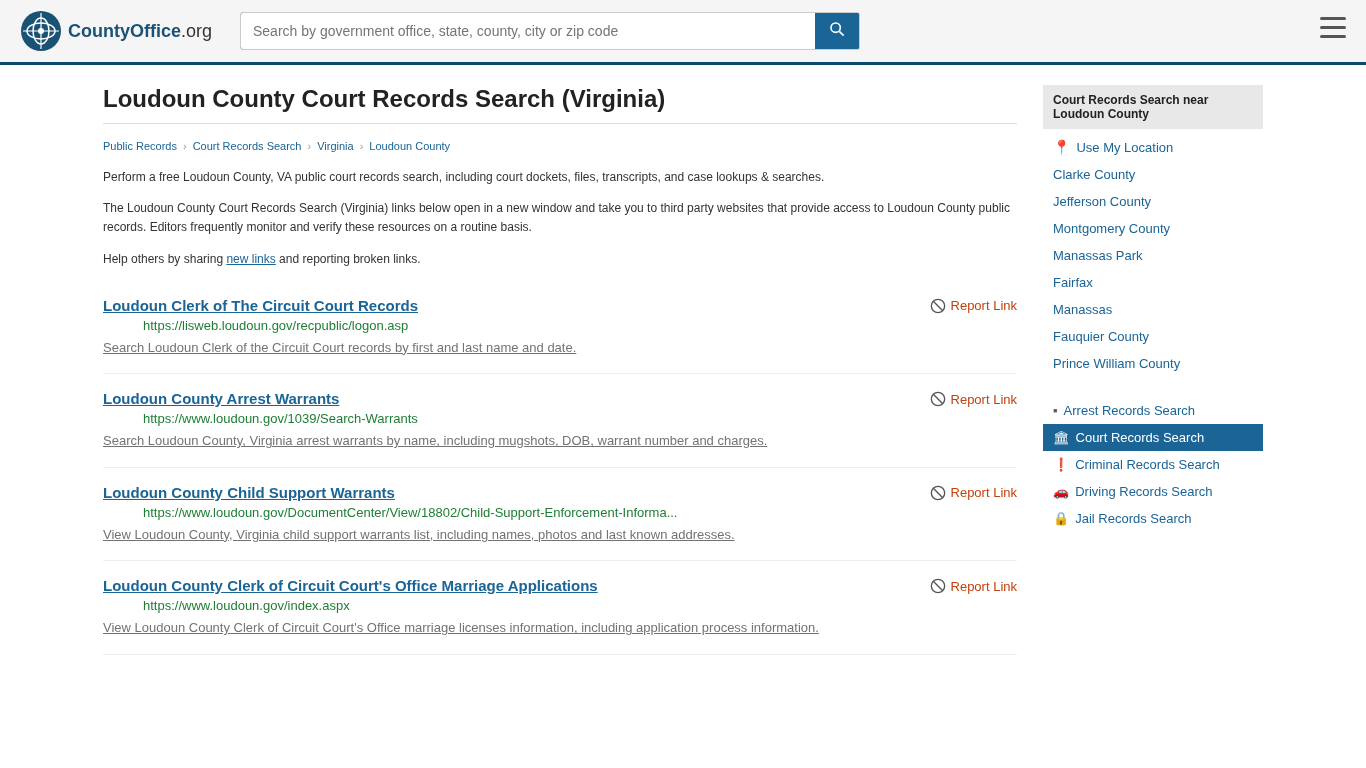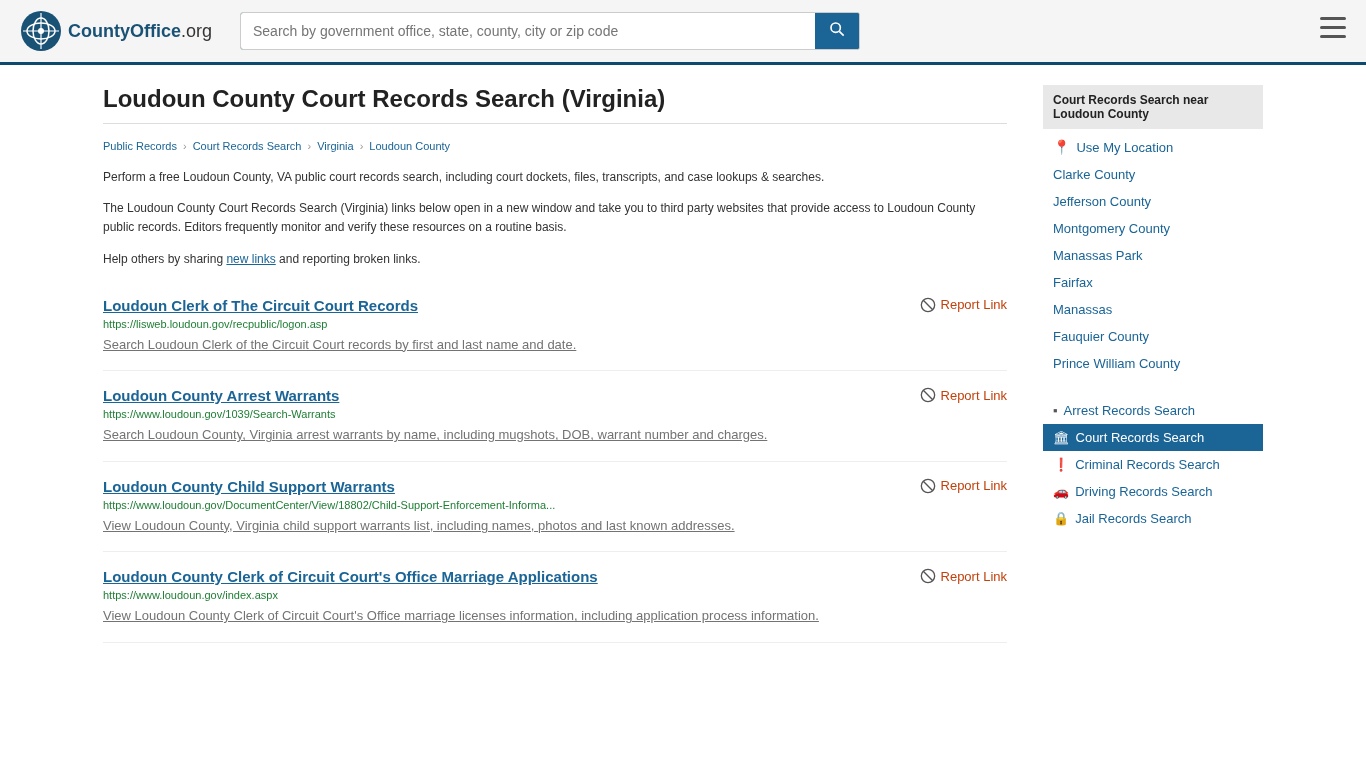--- a/index.html
+++ b/index.html
@@ -55,21 +55,21 @@
       color: #555;
       cursor: pointer;
     }
 
     
     #main-container {
       max-width: 1200px;
       margin: 0 auto;
       padding: 20px 20px;
       display: flex;
-      gap: 36px;
+      gap: 26px;
     }
     #content-area {
       flex: 1;
     }
     #sidebar {
       width: 220px;
       flex-shrink: 0;
     }
 
     
@@ -110,44 +110,45 @@
       text-decoration: underline;
     }
 
     
     .record-item {
       border-bottom: 1px solid #eee;
       padding: 16px 0;
     }
     .record-item-header {
       display: flex;
-      align-items: flex-start;
+      align-items: flex-end;
       justify-content: space-between;
       margin-bottom: 4px;
     }
     .record-title {
       font-size: 15px;
       font-weight: bold;
       color: #1a6496;
       text-decoration: underline;
       cursor: pointer;
     }
     .report-link-btn {
       display: flex;
       align-items: center;
       gap: 5px;
       font-size: 13px;
       color: #c2410c;
       cursor: pointer;
       white-space: nowrap;
     }
     .record-url {
-      font-size: 11px;
+      font-size: 13px;
       color: #1e7e34;
       margin-bottom: 5px;
+      margin-left: 40px;
     }
     .record-desc {
       font-size: 13px;
       color: #737373;
       line-height: 1.5;
       text-decoration: underline;
     }
 
     
     .sidebar-section {

